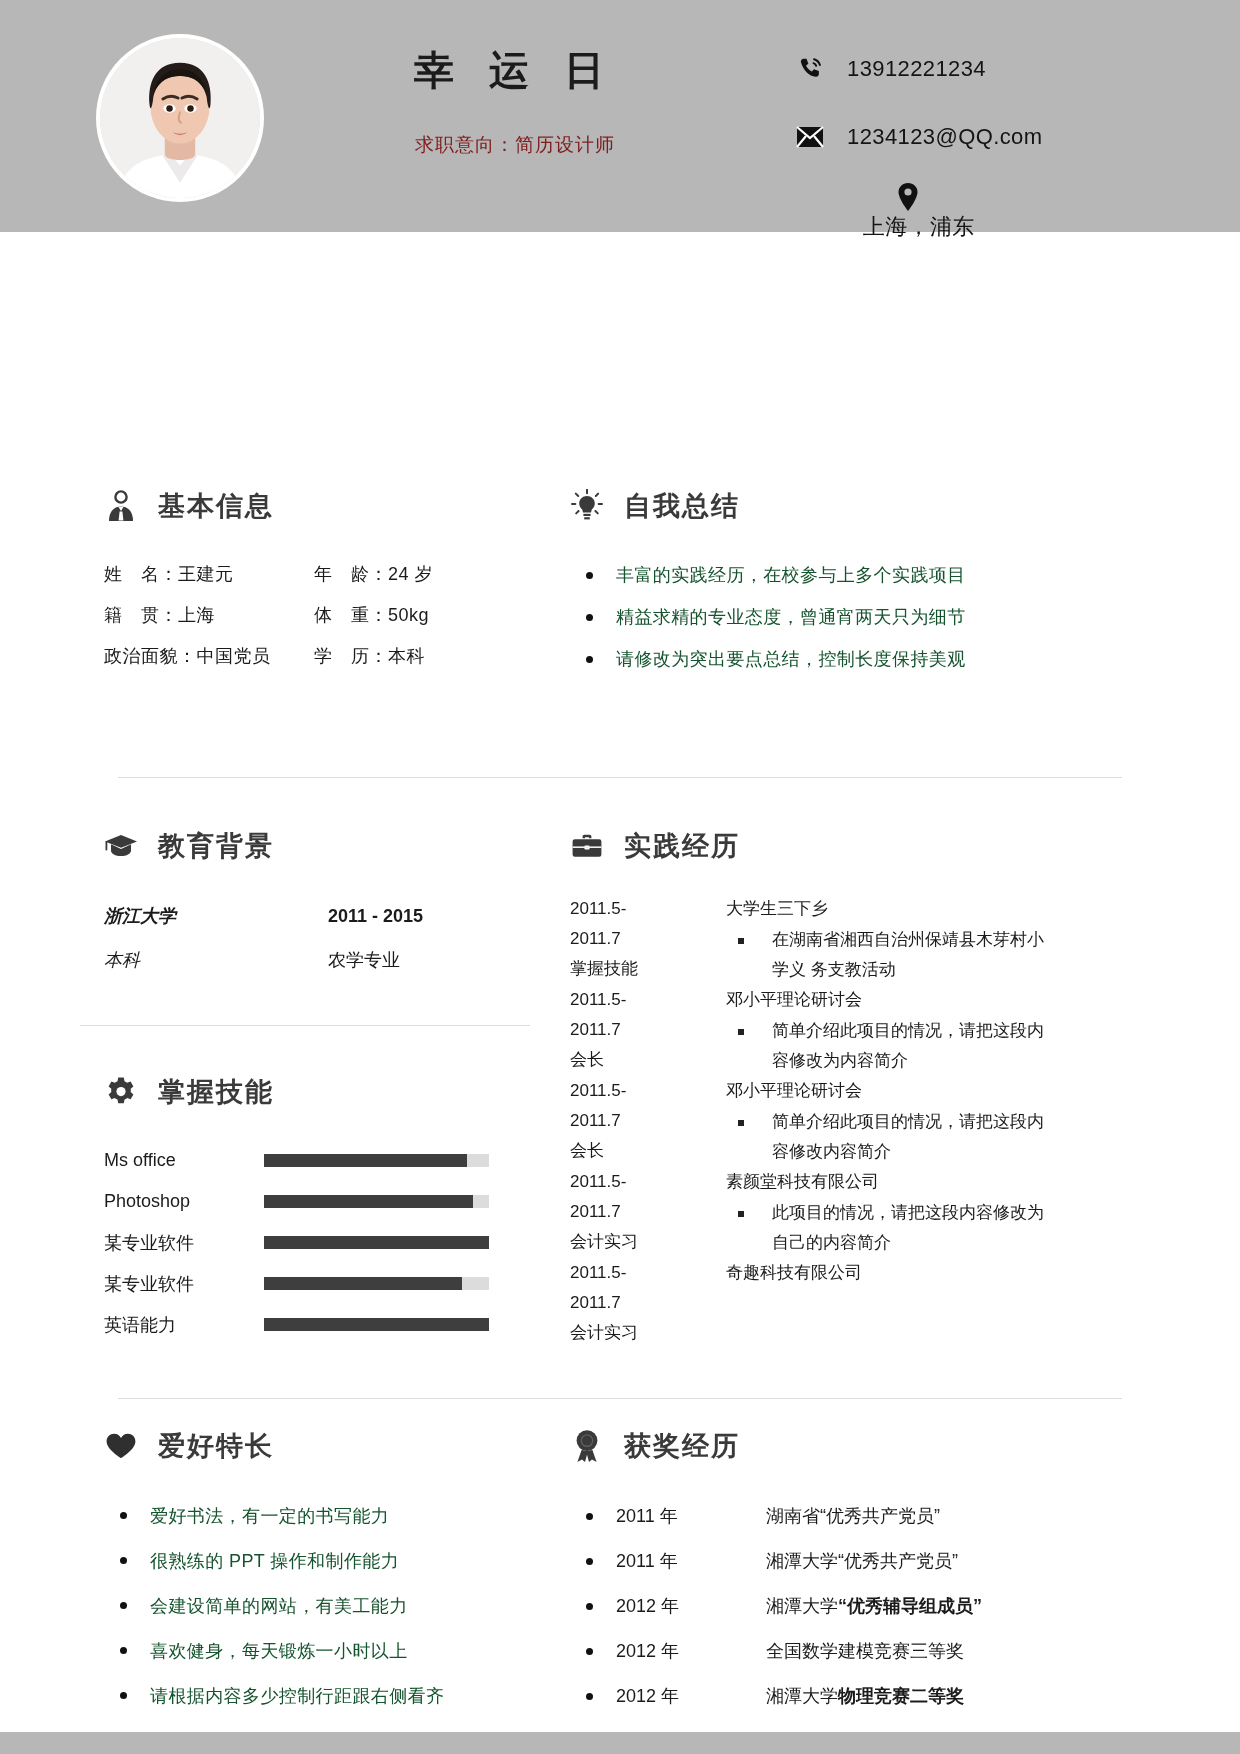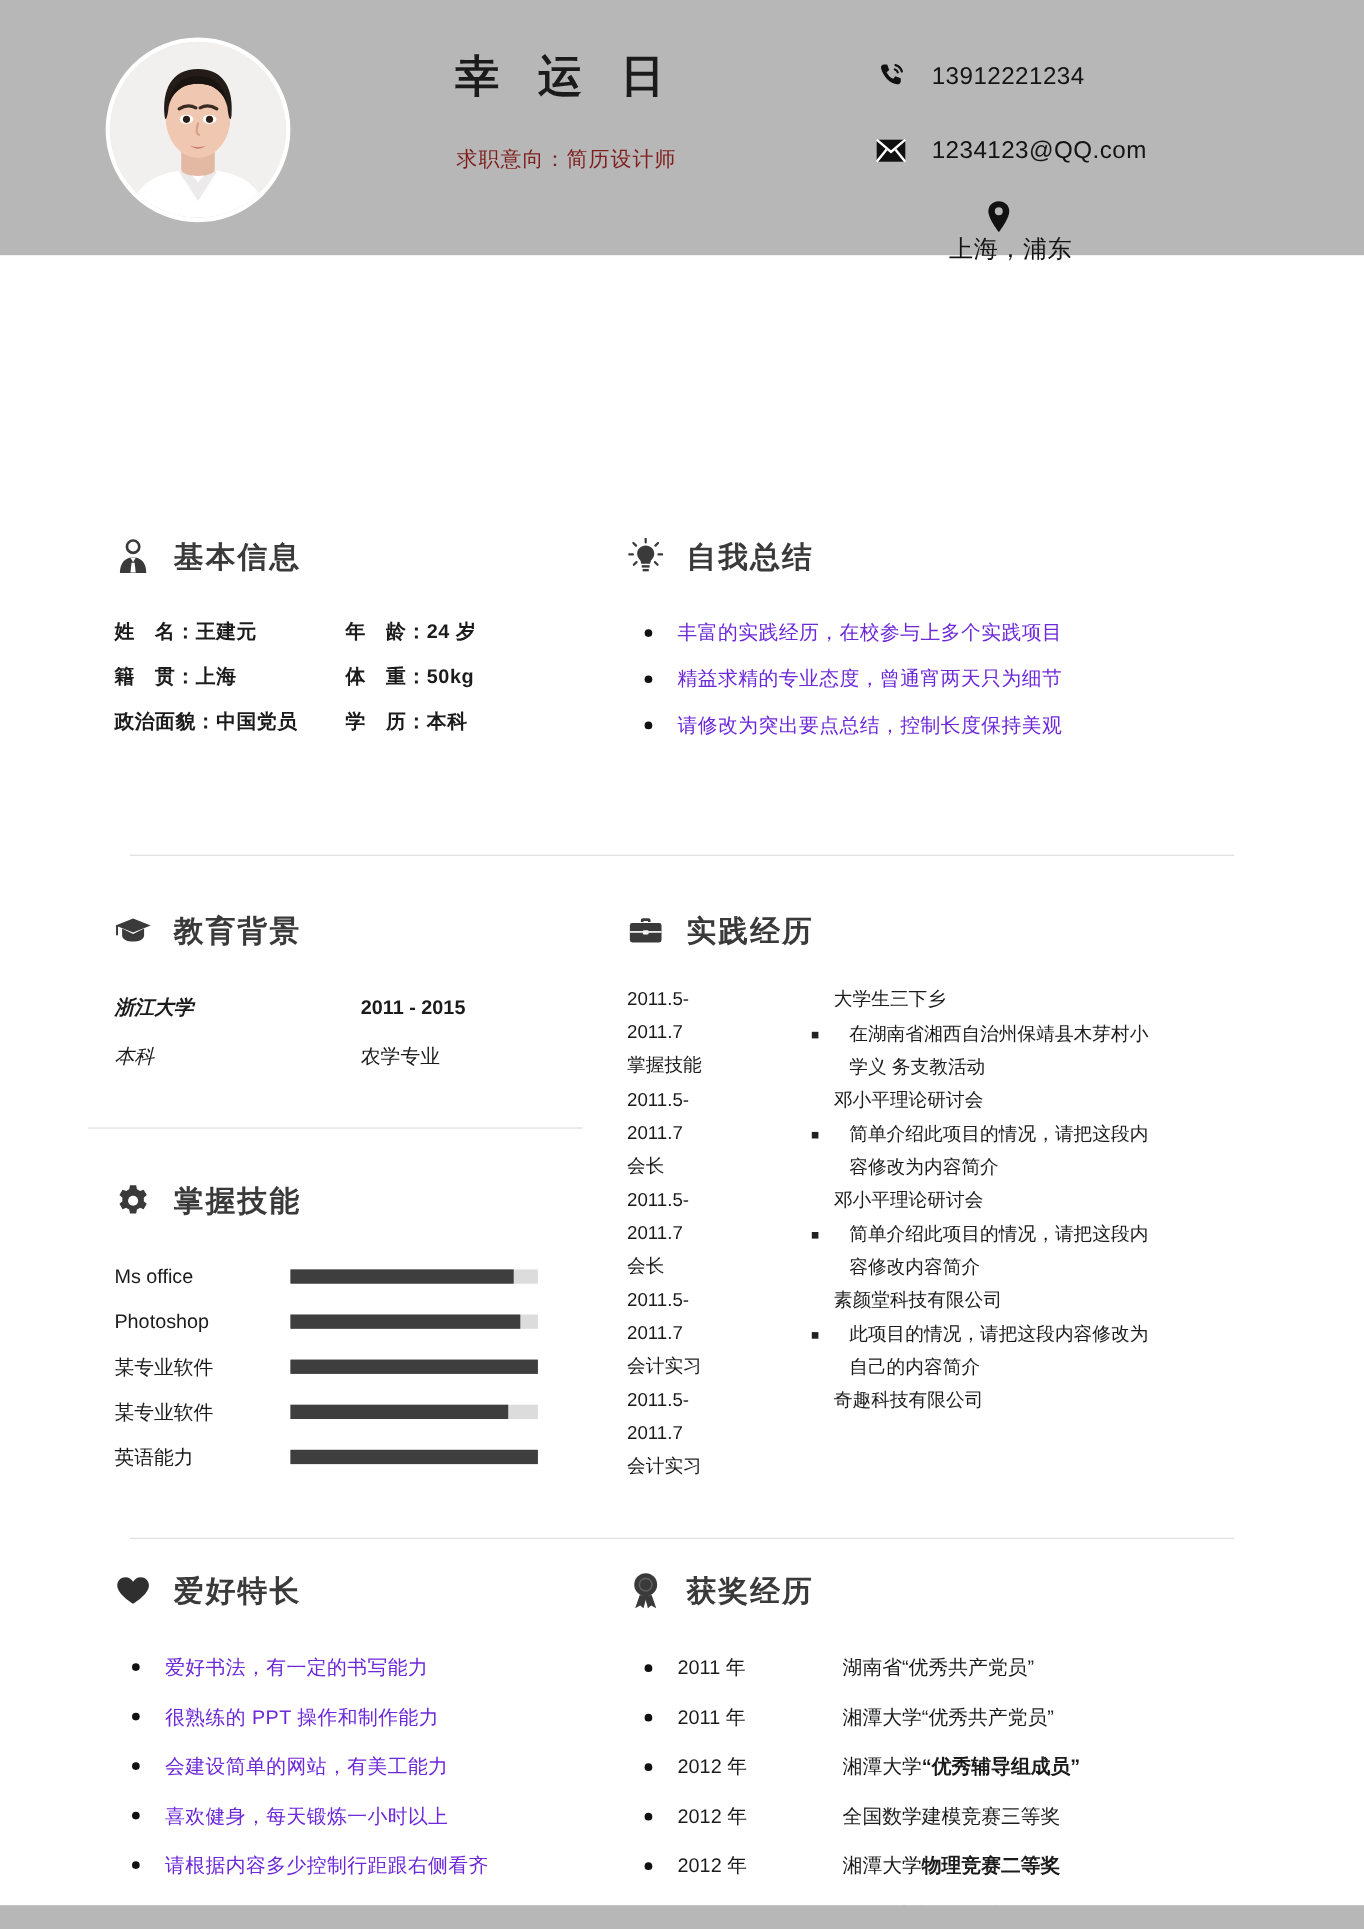--- a/index.html
+++ b/index.html
@@ -68,30 +68,30 @@
     font-size:27px;font-weight:bold;color:#3a3a3a;letter-spacing:2px;
   }
 
   .hr{height:1px;background:#d8d8d8;}
 
   
   .row-a{position:absolute;left:0;top:256px;width:1240px;height:290px;}
   .col-left{position:absolute;left:104px;top:0;width:420px;}
   .col-right{position:absolute;left:570px;top:0;width:470px;}
 
-  .kv-grid{display:flex;flex-wrap:wrap;font-weight:bold;}
+  .kv-grid{display:flex;flex-wrap:wrap;}
   .kv{
     width:50%;font-size:18px;color:#1b1b1b;
     line-height:41px;white-space:nowrap;letter-spacing:.5px;
   }
 
   .bullets{margin:0;padding:0;list-style:none;}
   .bullets li{
     position:relative;padding-left:46px;font-size:18px;line-height:42px;
-    color:#6d28d9;letter-spacing:.4px;
+    color:#14532d;letter-spacing:.4px;
   }
   .bullets li:before{
     content:"";position:absolute;left:16px;top:18px;
     width:7px;height:7px;border-radius:50%;background:#111;
   }
 
   .divider-1{position:absolute;left:118px;top:545px;width:1004px;height:1px;background:#dcdcdc;}
   .divider-2{position:absolute;left:80px;top:793px;width:450px;height:1px;background:#dcdcdc;}
   .divider-3{position:absolute;left:118px;top:1166px;width:1004px;height:1px;background:#dcdcdc;}
 
@@ -103,21 +103,21 @@
   .edu-c2{font-size:18px;color:#1b1b1b;}
   .b{font-weight:bold;}
 
   
   .exp{position:absolute;left:570px;top:596px;width:480px;}
   .exp-item{display:flex;margin-bottom:0;}
   .exp-date{
     width:156px;flex:0 0 156px;font-size:17px;color:#1b1b1b;line-height:30px;
   }
   .exp-body{flex:1;font-size:17px;color:#1b1b1b;line-height:30px;}
-  .exp-title{margin-bottom:1px;margin-left:32px;}
+  .exp-title{margin-bottom:1px;}
   .exp-sub{position:relative;padding-left:46px;}
   .exp-sub:before{
     content:"";position:absolute;left:12px;top:13px;
     width:6px;height:6px;background:#222;
   }
 
   
   .skills{position:absolute;left:104px;top:842px;width:430px;}
   .skill-row{display:flex;align-items:center;height:41px;}
   .skill-label{width:160px;flex:0 0 160px;font-size:18px;color:#1b1b1b;}

